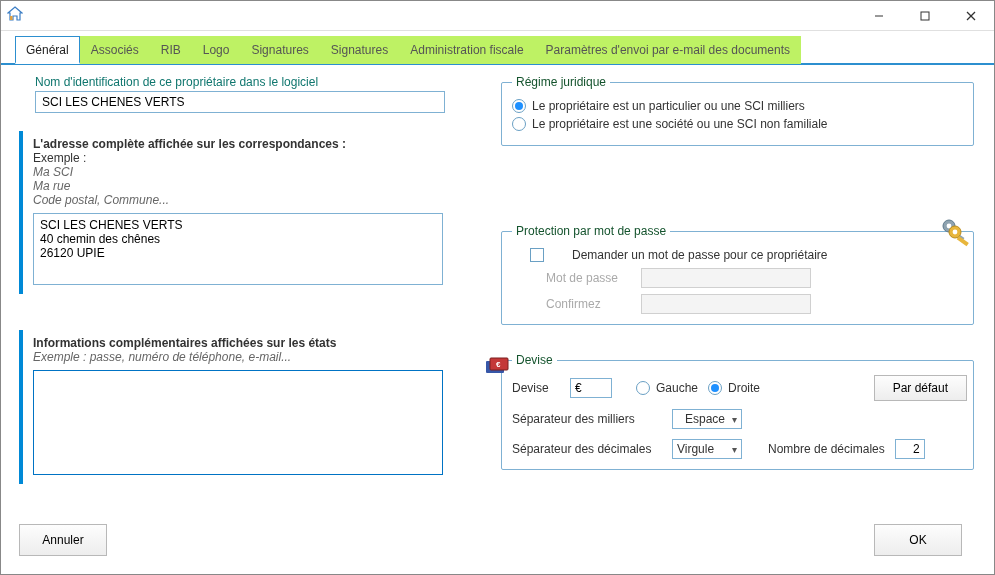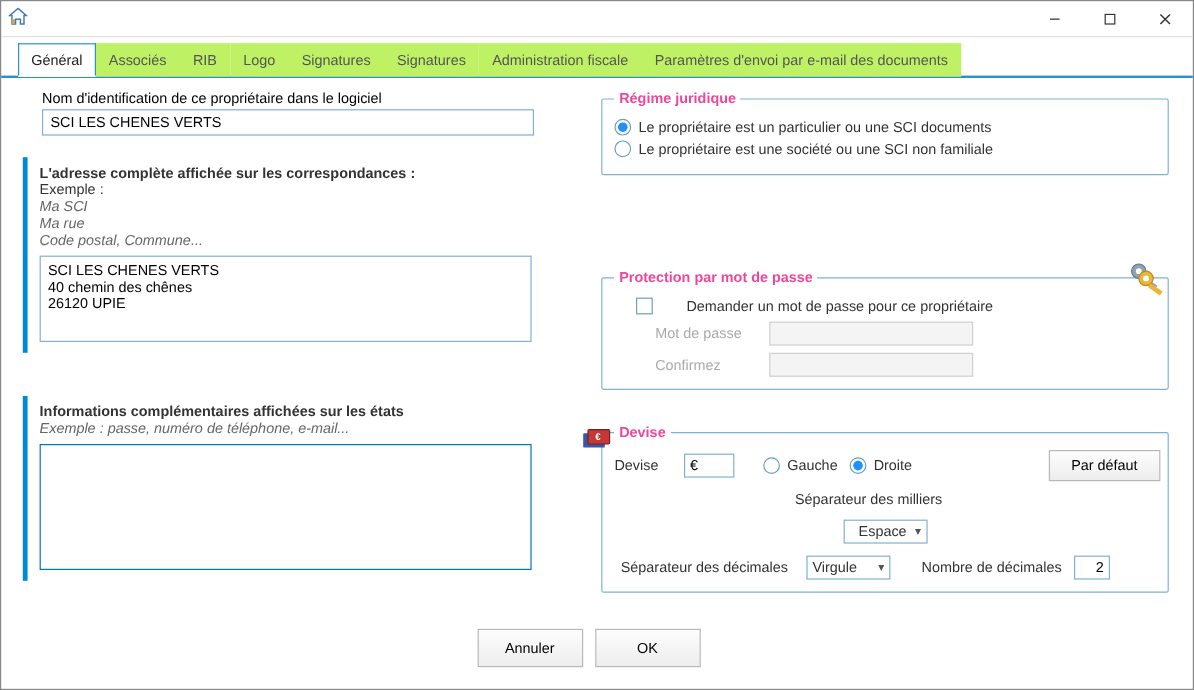--- a/index.html
+++ b/index.html
@@ -9,21 +9,21 @@
   .titlebar-left { display:flex; align-items:center; gap:6px; }
   .titlebar-right { display:flex; }
   .win-btn { width:46px; height:30px; display:flex; align-items:center; justify-content:center; cursor:default; }
   .tabs { display:flex; border-bottom:2px solid #2C8FCF; padding-left:14px; margin-top:4px; }
   .tab { padding:6px 10px 5px 10px; cursor:default; color:#555; border:1px solid transparent; border-bottom:none; position:relative; top:1px; background:#bef264; }
   .tab.active { background:#FFF; border-color:#2C8FCF; border-bottom:2px solid #FFF; color:#222; }
   .body { flex:1; display:flex; flex-direction:column; padding:10px 18px 4px 18px; overflow:hidden; }
   .cols { display:flex; gap:40px; }
   .col-left { flex:0 0 440px; }
   .col-right { flex:1; }
-  .label { color:#000000; }
+  .label { color:#0f766e; }
   .input-text { width:100%; height:22px; border:1px solid #7FB1D3; padding:2px 6px; font-size:12px; background:#FFF; }
   .blue-bar-block { border-left:4px solid #0089D6; padding:6px 6px 6px 10px; margin-top:18px; }
   .block-title { font-weight:bold; color:#333; }
   .italic { font-style:italic; color:#666; }
   .addr-box { width:410px; height:72px; border:1px solid #7FB1D3; background:#FFF; padding:4px 6px; margin-top:6px; font-family:inherit; font-size:12px; white-space:pre; overflow:hidden; resize:none; }
   .info-box { width:410px; height:105px; border:1px solid #0073C4; background:#FFF; padding:4px 6px; margin-top:6px; font-size:12px; resize:none; overflow:hidden; }
   fieldset { border:1px solid #7FB1D3; border-radius:2px; padding:6px 10px 10px 10px; position:relative; }
   fieldset legend { color:#333; padding:0 4px; }
   .radio-row, .check-row { display:flex; align-items:center; gap:6px; margin:4px 0; }
   .radio { width:14px; height:14px; border-radius:50%; border:1px solid #6AA0C4; display:inline-flex; align-items:center; justify-content:center; background:#FFF;}
@@ -32,25 +32,25 @@
   .pw-row { display:flex; align-items:center; gap:10px; margin:6px 0 0 34px; color:#AAA; }
   .pw-row .pw-label { width:85px; }
   .pw-input { width:170px; height:20px; border:1px solid #D0D0D0; background:#F4F4F4; }
   .keys-icon { position:absolute; right:-2px; top:-24px; }
   .devise-box { margin-top:28px; position:relative; }
   .btn { background:linear-gradient(#FDFDFD,#EDEDED); border:1px solid #B8B8B8; padding:5px 18px; font-size:12px; cursor:default; }
   .small-input { width:42px; height:20px; border:1px solid #7FB1D3; padding:1px 4px; font-size:12px; }
   .drop { height:20px; border:1px solid #7FB1D3; background:#FFF; display:inline-flex; align-items:center; padding:0 4px; gap:6px; }
   .drop::after { content:"▾"; font-size:10px; color:#555; margin-left:auto; }
   .dev-row { display:flex; align-items:center; gap:10px; margin:6px 0 0 0; }
-  .footer { display:flex; justify-content:center; gap:10px; padding:10px 14px 14px 0; }
+  .footer { display:flex; justify-content:space-between; gap:10px; padding:10px 14px 14px 0; }
   .footer .btn { width:88px; height:32px; }
   .devise-icon { position:absolute; left:-18px; top:-12px; }
   .grow-spacer {flex:1;}
-  .muted-legend{color:#ec4899;font-weight:bold;}
+  .muted-legend{color:#14532d;}
 </style>
 </head>
 <body>
 
 <div class="window">
 
   <div class="titlebar">
     <div class="titlebar-left">
       <span>
         <svg width="16" height="16">
@@ -117,21 +117,21 @@
           <textarea class="info-box" style=""></textarea>
         </div>
       </div>
 
       <div class="col-right">
 
         <fieldset>
           <legend class="muted-legend">Régime juridique</legend>
           <div class="radio-row">
             <span class="radio checked"></span>
-            <span>Le propriétaire est un particulier ou une SCI documents</span>
+            <span>Le propriétaire est un particulier ou une SCI milliers</span>
           </div>
           <div class="radio-row">
             <span class="radio"></span>
             <span>Le propriétaire est une société ou une SCI non familiale</span>
           </div>
         </fieldset>
 
         <fieldset style="margin-top:78px;position:relative;">
           <legend class="muted-legend">Protection par mot de passe</legend>
           <span class="keys-icon">
@@ -177,29 +177,29 @@
             <span class="radio-row">
               <span class="radio"></span>
               <span>Gauche</span>
             </span>
             <span class="radio-row">
               <span class="radio checked"></span>
               <span>Droite</span>
             </span>
           </div>
 
-          <div class="dev-row" style="margin-top:10px;flex-direction:column;">
+          <div class="dev-row" style="margin-top:10px;">
             <span style="width:150px;">Séparateur des milliers</span>
             <span class="drop" style="width:70px;padding-left:12px;">
               <span>Espace</span>
             </span>
           </div>
 
           <div class="dev-row" style="margin-top:10px;">
-            <span style="width:150px;text-align:center;">Séparateur des décimales</span>
+            <span style="width:150px;">Séparateur des décimales</span>
             <span class="drop" style="width:70px;">
               <span>Virgule</span>
             </span>
             <span style="width:6px;"></span>
             <span>Nombre de décimales</span>
             <input class="small-input" style="width: 30px; text-align: right;" value="2">
           </div>
         </fieldset>
 
       </div>

